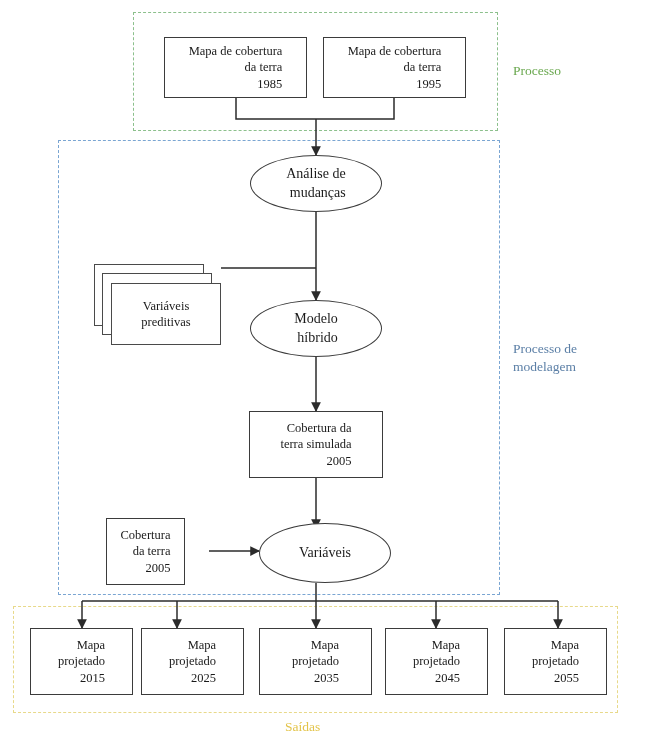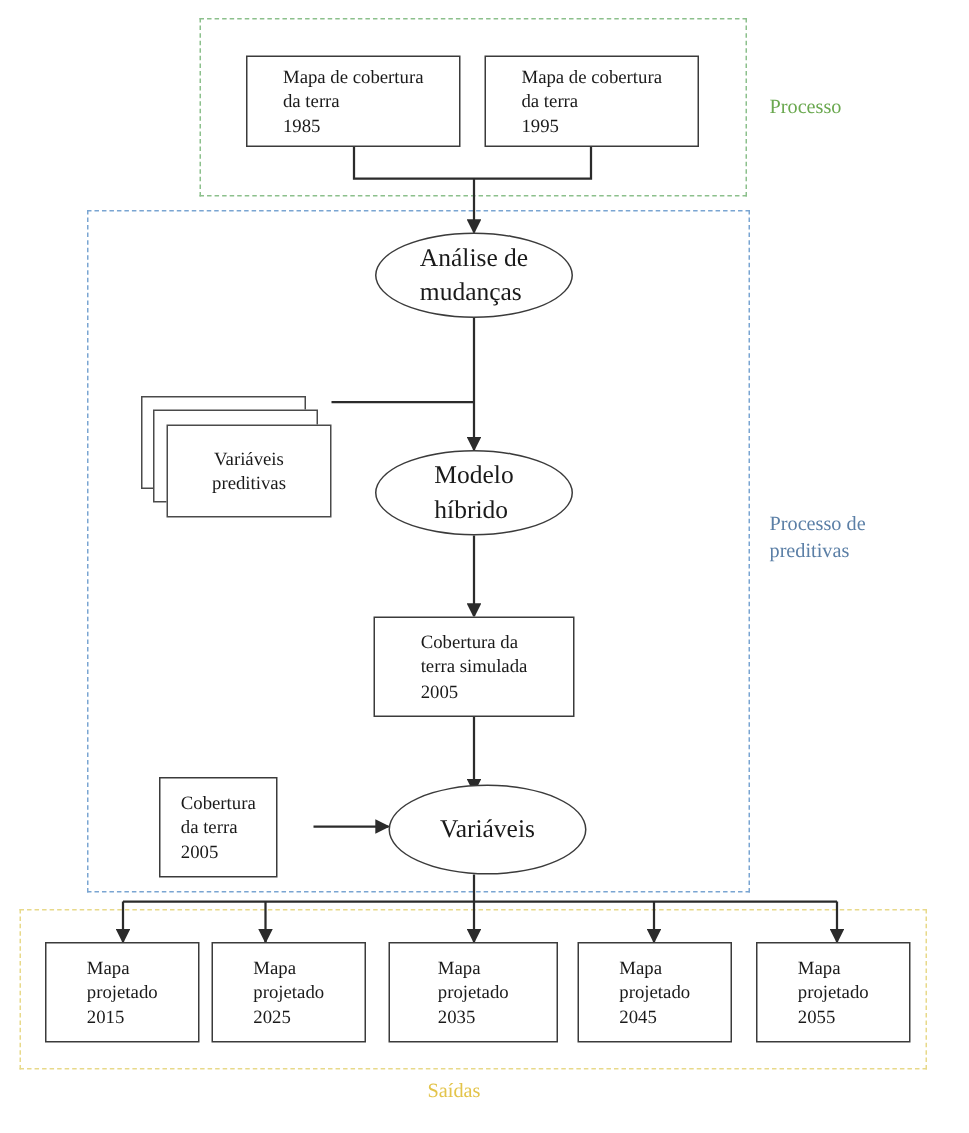--- a/index.html
+++ b/index.html
@@ -20,43 +20,43 @@
   .region.process{border:1px dashed #7aa5d2;}
   .region.outputs{border:1px dashed #e8d98a;}
 
   .region-label{position:absolute;font-size:13.5px;line-height:1.35;white-space:pre-line;}
   .region-label.inputs{color:#6aa84f;}
   .region-label.process{color:#5b7fa6;}
   .region-label.outputs{color:#e3c44a;}
 
   
   .node{position:absolute;box-sizing:border-box;display:flex;align-items:center;
-        justify-content:center;text-align:left;background:#fff;}
+        justify-content:center;text-align:right;background:#fff;}
   .box{border:1.4px solid #3b3b3b;}
   .node .lbl{font-size:12.5px;line-height:1.32;white-space:pre-line;}
 
   .ellipse{border:1.3px solid #3b3b3b;border-radius:50%;background:#fff;}
-  .ellipse .lbl{font-size:17px;line-height:1.32;white-space:pre-line;}
+  .ellipse .lbl{font-size:14px;line-height:1.32;white-space:pre-line;}
 
   
   .deck{position:absolute;margin-top:48px;}
   .deck .sheet{position:absolute;box-sizing:border-box;border:1.3px solid #4a4a4a;background:#fff;}
 </style>
 </head>
 <body>
 
 <div id="stage">
 
   <div class="region inputs" style="left:133px;top:12px;width:365px;height:119px;"></div>
   <div class="region process" style="left:58px;top:140px;width:442px;height:455px;"></div>
   <div class="region outputs" style="left:13px;top:606px;width:605px;height:107px;"></div>
 
   <div class="region-label inputs" style="left:513px;top:62px;">Processo</div>
   <div class="region-label process" style="left:513px;top:340px;">Processo de
-preditivas</div>
+modelagem</div>
   <div class="region-label outputs" style="left:285px;top:718px;">Saídas</div>
 
   <svg id="wires" viewBox="0 0 646 755">
     <defs>
       <marker id="arrow" viewBox="0 0 10 10" refX="9" refY="5" markerWidth="6.5" markerHeight="6.5" orient="auto-start-reverse">
         <path d="M 0 0 L 10 5 L 0 10 z" fill="#2b2b2b"></path>
       </marker>
     </defs>
     <g stroke="#2b2b2b" stroke-width="1.5" fill="none">
 

